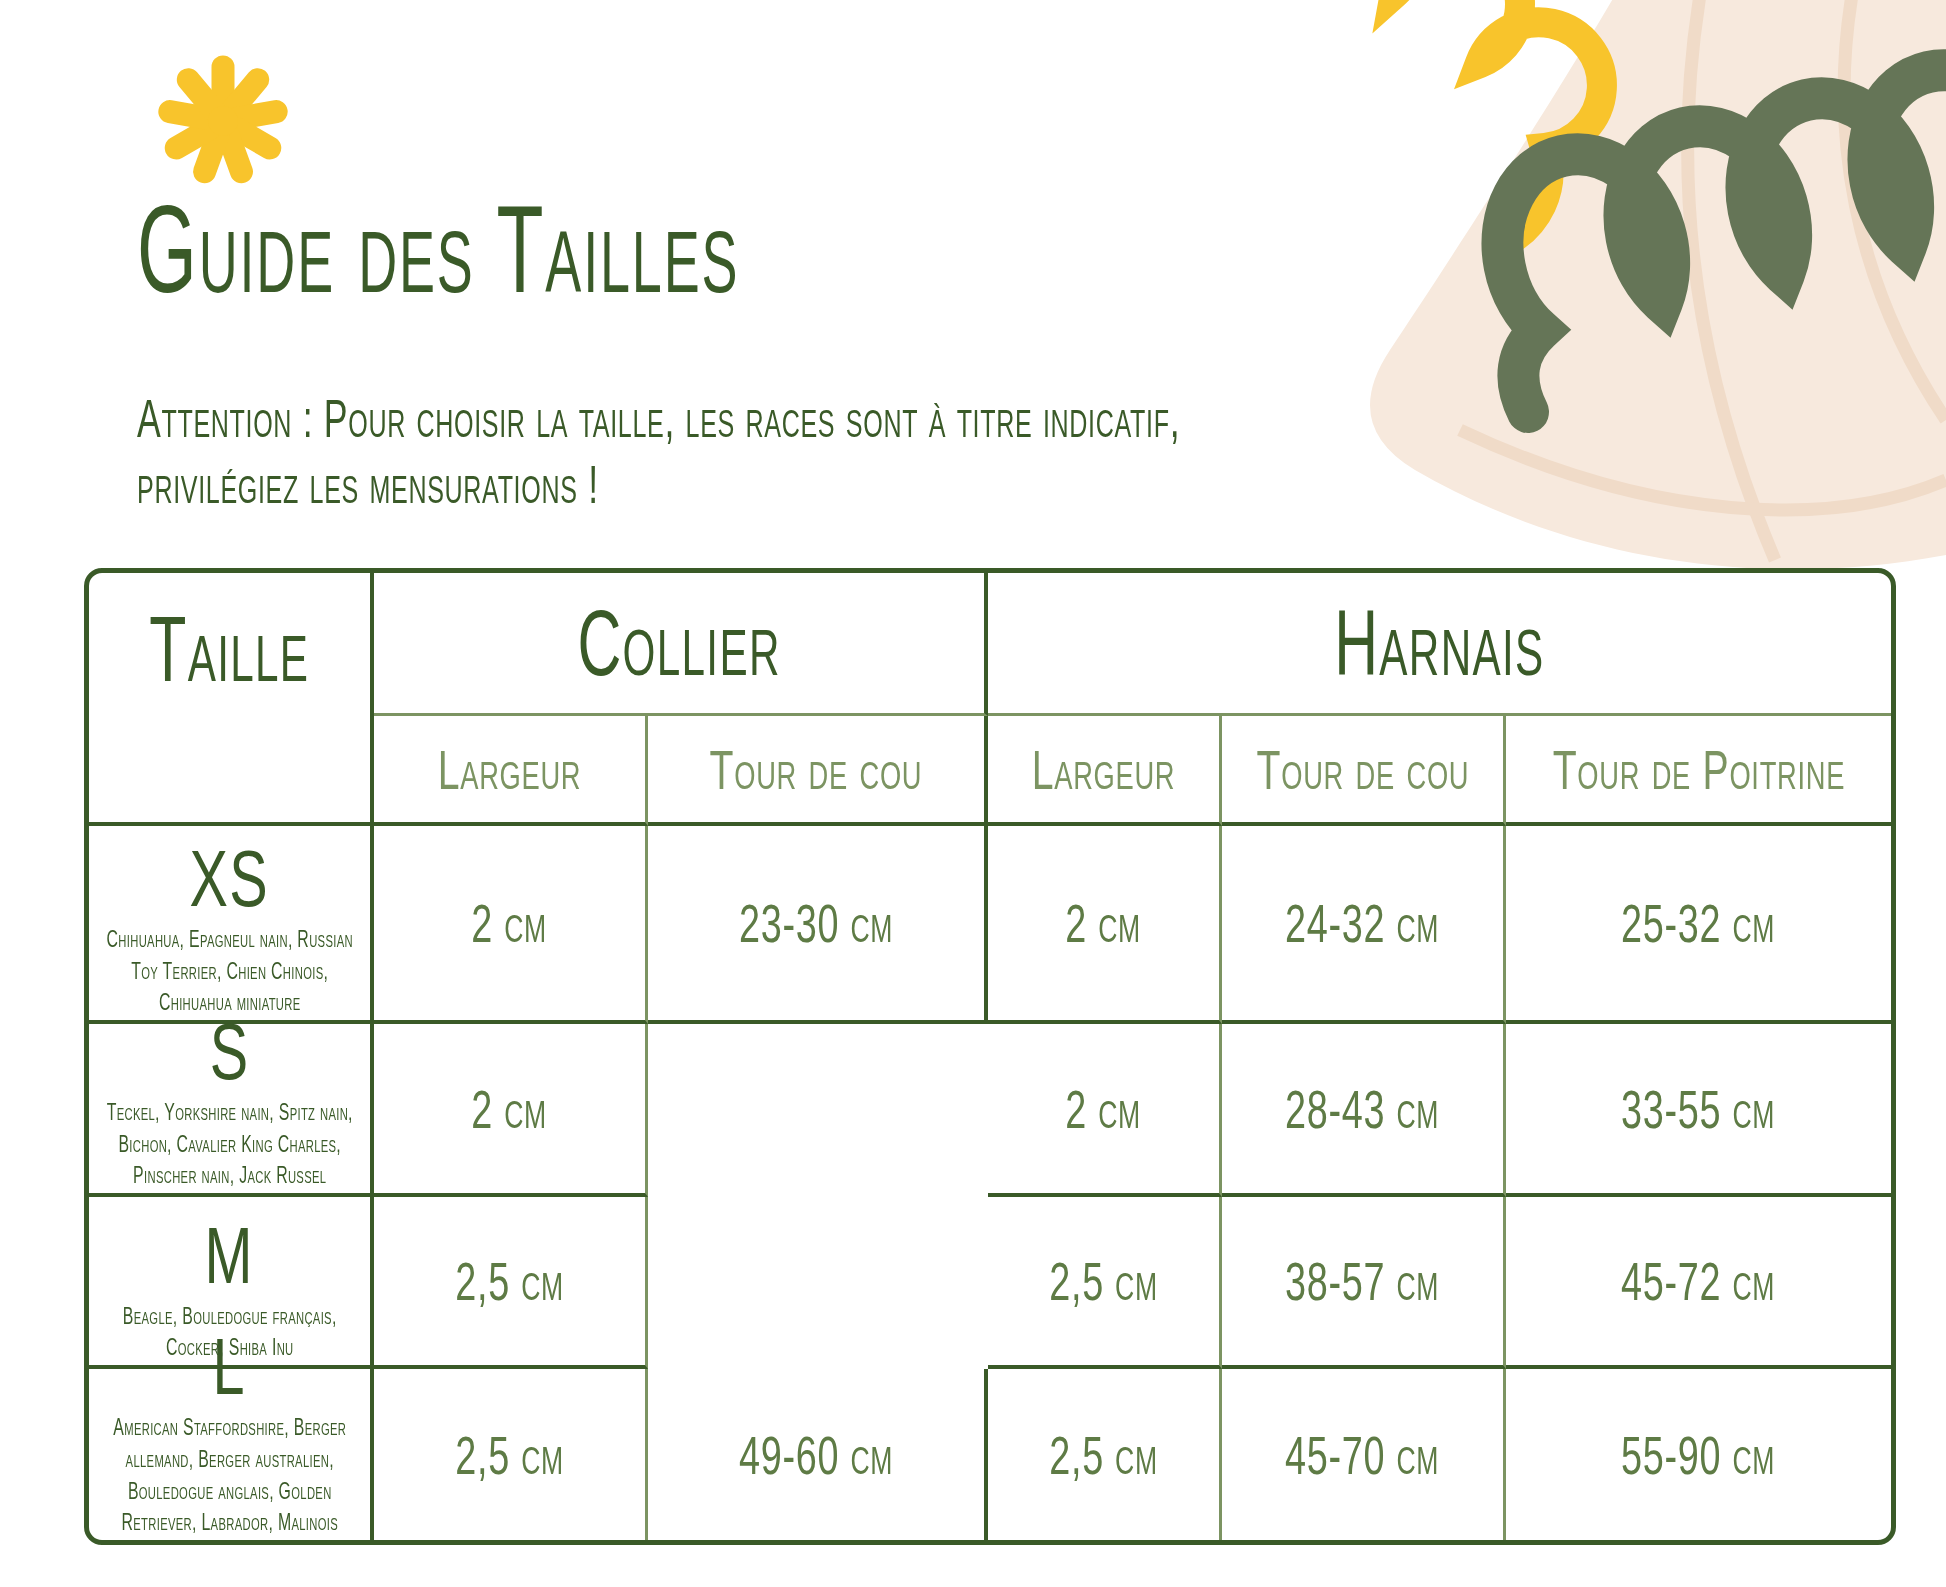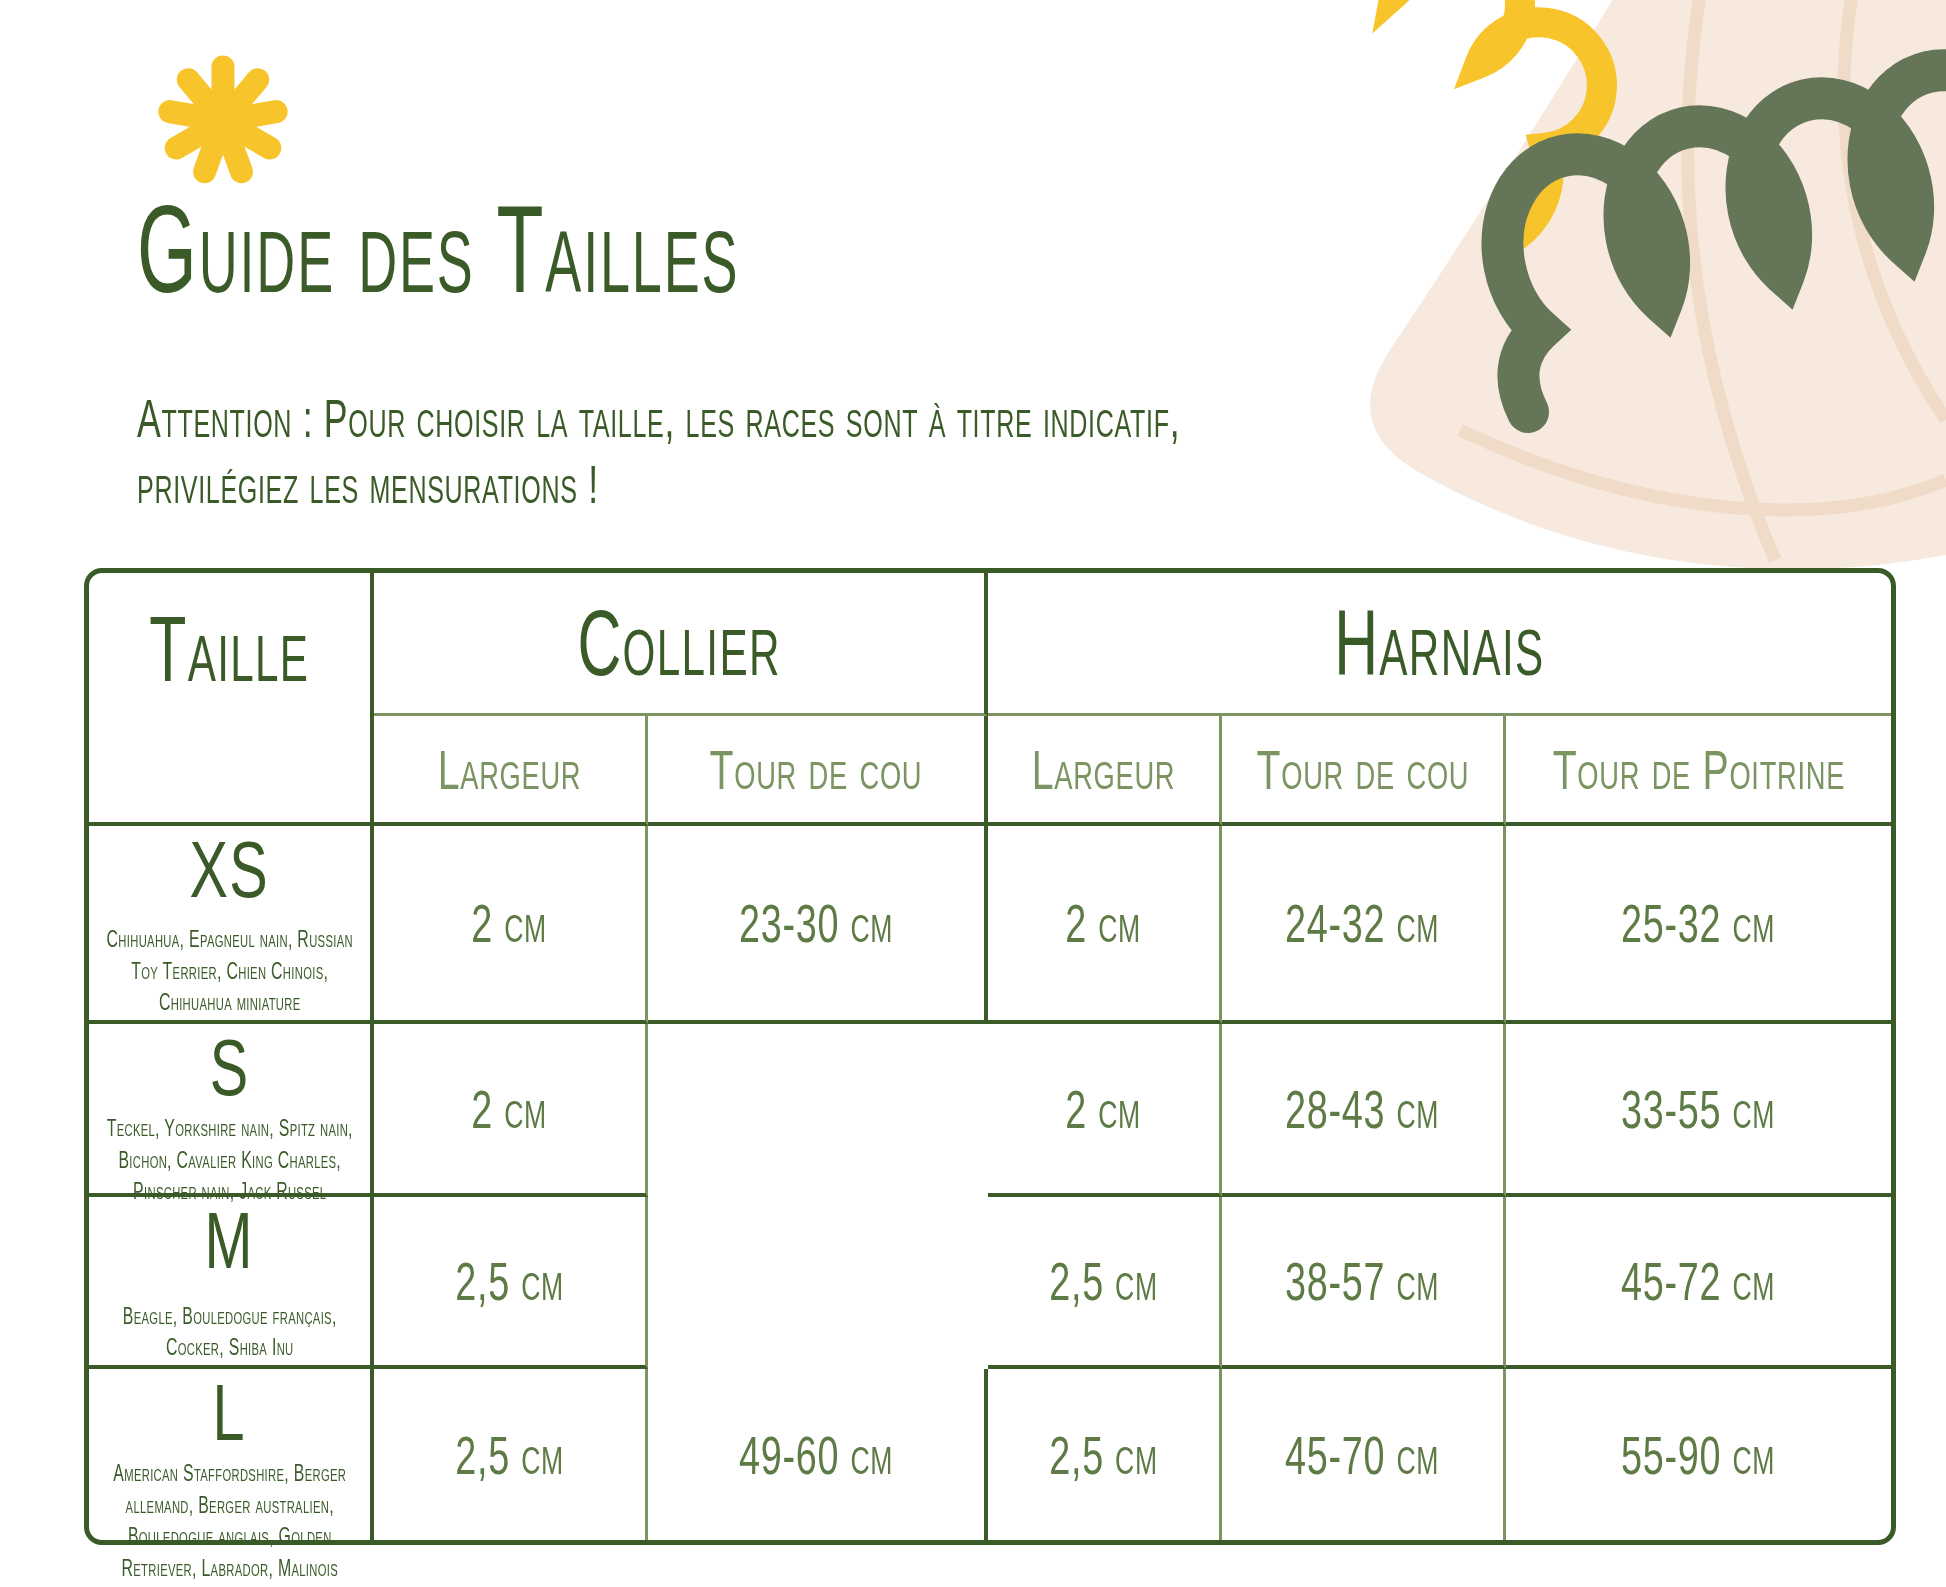--- a/index.html
+++ b/index.html
@@ -40,21 +40,21 @@
   .br-dark{border-right:4px solid var(--dark);}
   .br-sage{border-right:3px solid var(--sage-line);align-items:center;}
   .bb-dark{border-bottom:4px solid var(--dark);}
   .bb-sage{border-bottom:3px solid var(--sage-line);}
 
   .condensed{display:inline-block;transform:scaleX(0.68);font-variant:small-caps;}
   .hgroup{font-size:92px;letter-spacing:2px;color:var(--dark);transform:scaleX(0.66);}
   .hsub{font-size:56px;letter-spacing:1px;color:var(--sage-sub);transform:scaleX(0.70);white-space:nowrap;}
   .taille-cell{align-items:flex-start;padding-top:24px;}
 
-  .sizecol{flex-direction:column;justify-content:space-between;gap:2px;padding:2px 4px;}
+  .sizecol{flex-direction:column;justify-content:flex-end;gap:2px;padding:2px 4px;}
   .size-letter{font-size:80px;line-height:1.05;letter-spacing:2px;color:var(--dark);
     display:inline-block;transform:scaleX(0.72);font-variant:small-caps;}
   .breeds{font-size:24px;line-height:1.32;letter-spacing:.5px;color:var(--dark);
     font-variant:small-caps;text-align:center;width:150%;
     transform:scaleX(0.66);}
   .val{font-size:54px;letter-spacing:1px;color:var(--sage-text);
     display:inline-block;transform:scaleX(0.70);font-variant:small-caps;white-space:nowrap;}
 </style>
 </head>
 <body>

